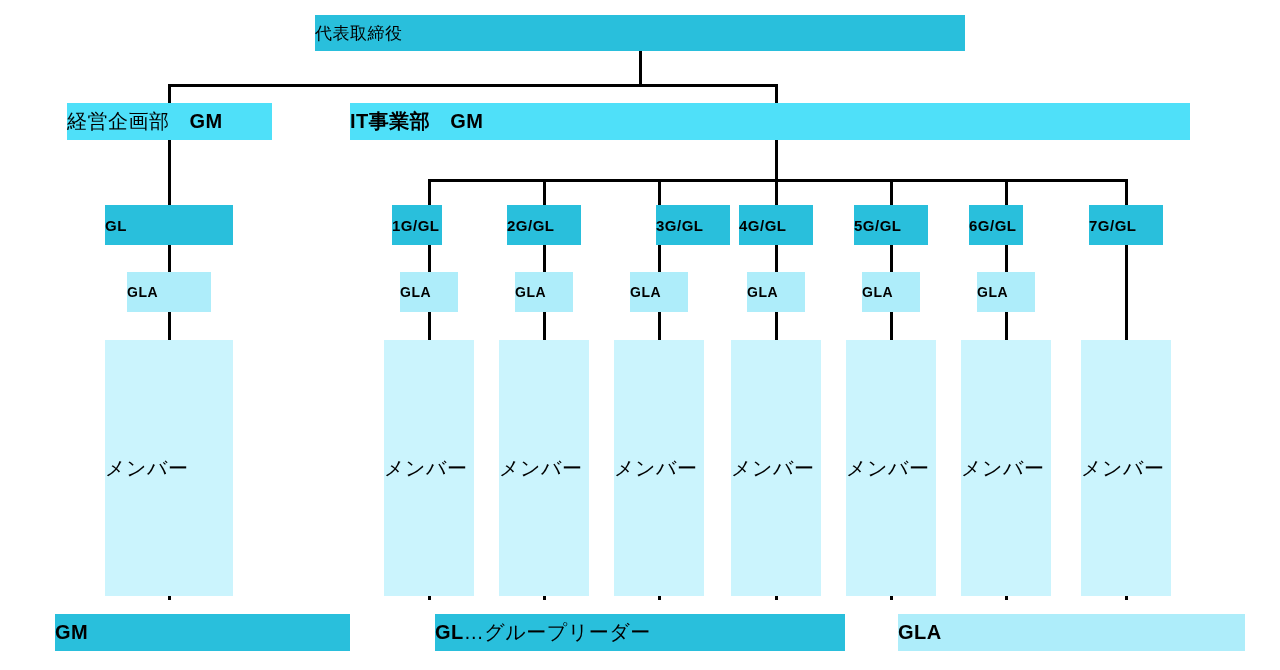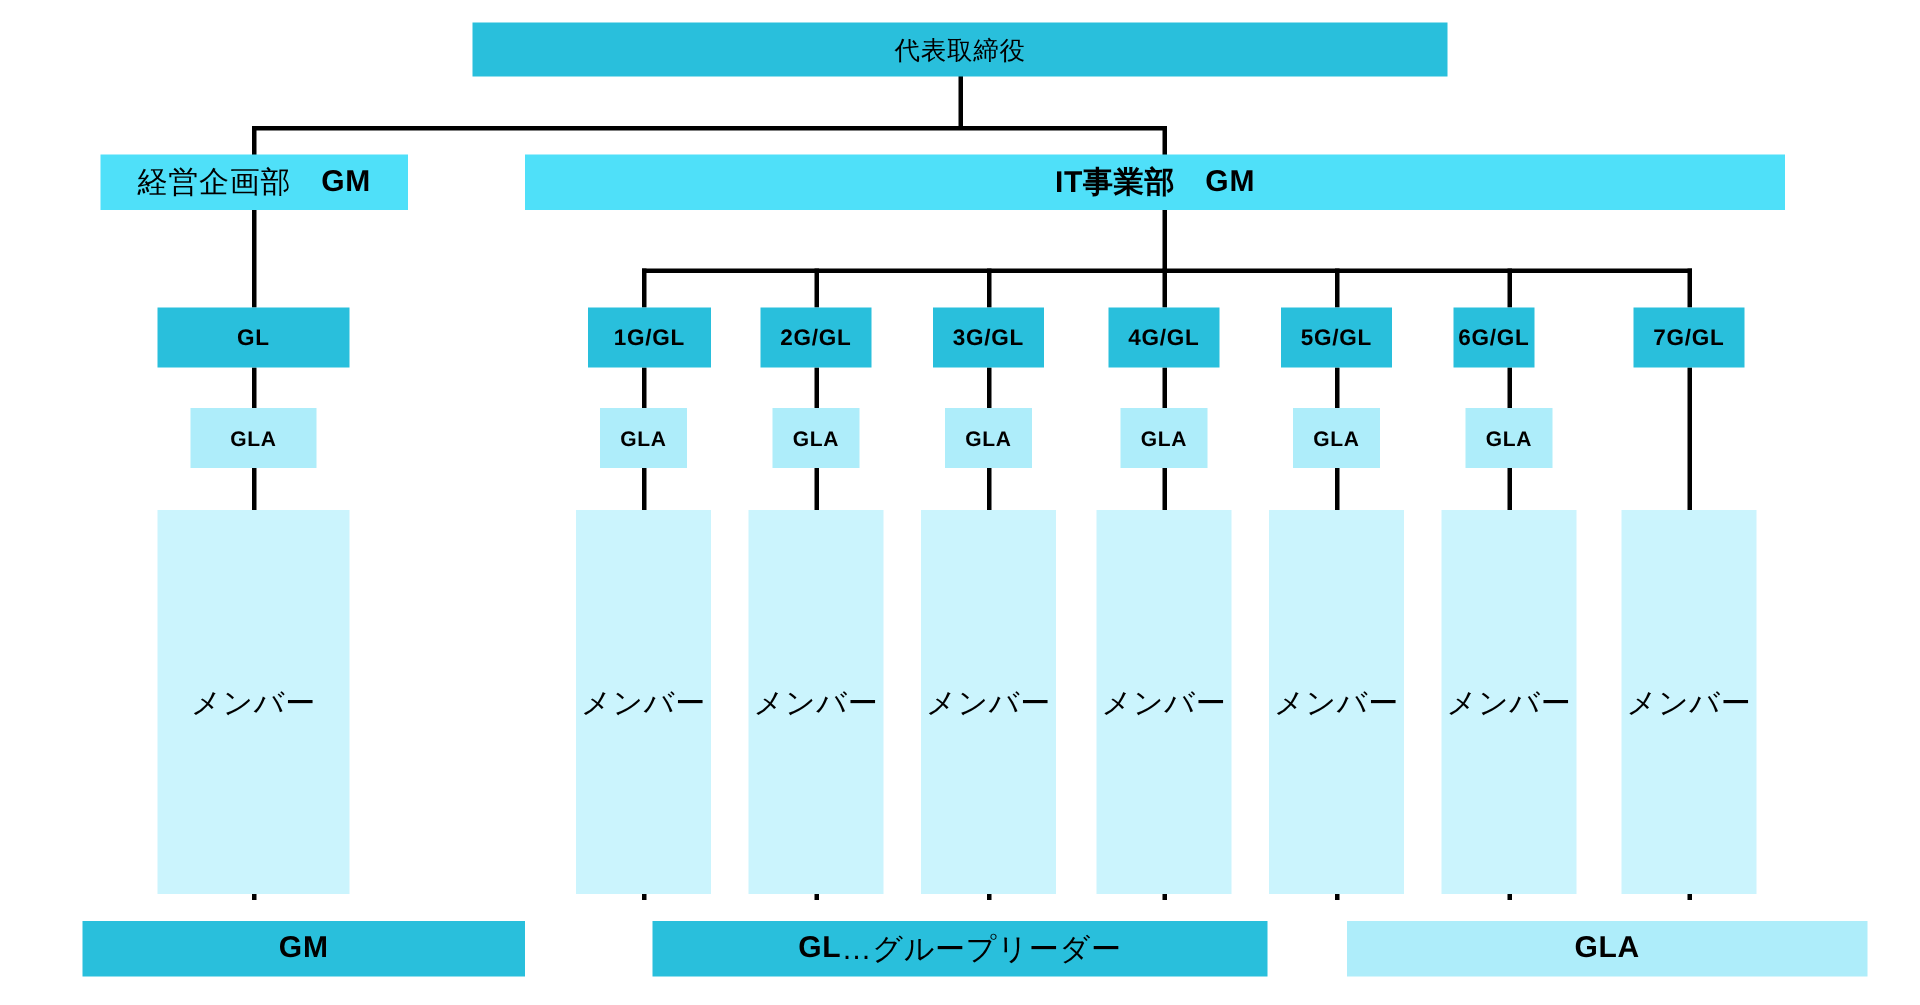--- a/index.html
+++ b/index.html
@@ -6,21 +6,21 @@
   html,body { background:#ffffff; }
   body {
     width:1280px; height:670px; overflow:hidden;
     font-family:"Liberation Sans","DejaVu Sans",sans-serif;
     color:#000;
   }
   .stage { position:relative; width:1280px; height:670px; }
   .ln { position:absolute; background:#000; z-index:0; }
   .box {
     position:absolute; z-index:1;
-    display:flex; align-items:center; justify-content:center;
+    display:flex; align-items:center; 
     text-align:center; letter-spacing:0.5px;
   }
   .dark  { background:var(--dark-cyan,  #29BFDC); }
   .mid   { background:var(--light-cyan, #4FE0F9); }
   .pale  { background:var(--pale-cyan-gla, #AEEDFA); }
   .paler { background:var(--pale-cyan-member, #CBF4FD); }
   .b { font-weight:bold; }
   .gap { margin-left:20px; }
   .fs17 { font-size:17px; }
   .fs16 { font-size:20px; }
@@ -100,41 +100,41 @@
   <div class="box dark b fs15" style="left:105px;top:205px;width:128px;height:40px">
     <span>GL</span>
   </div>
   <div class="box pale b fs14" style="left:127px;top:272px;width:84px;height:40px">
     <span>GLA</span>
   </div>
   <div class="box paler fs16" style="left:105px;top:340px;width:128px;height:256px">
     <span>メンバー</span>
   </div>
 
-  <div class="box dark b fs15" style="left:392px;top:205px;width:82px;height:40px">
+  <div class="box dark b fs15" style="left:392px;top:205px;width:50px;height:40px">
     <span>1G/GL</span>
   </div>
   <div class="box pale b fs14" style="left:400px;top:272px;width:58px;height:40px">
     <span>GLA</span>
   </div>
   <div class="box paler fs16" style="left:384px;top:340px;width:90px;height:256px">
     <span>メンバー</span>
   </div>
 
   <div class="box dark b fs15" style="left:507px;top:205px;width:74px;height:40px">
     <span>2G/GL</span>
   </div>
   <div class="box pale b fs14" style="left:515px;top:272px;width:58px;height:40px">
     <span>GLA</span>
   </div>
   <div class="box paler fs16" style="left:499px;top:340px;width:90px;height:256px">
     <span>メンバー</span>
   </div>
 
-  <div class="box dark b fs15" style="left:622px;top:205px;width:74px;height:40px">
+  <div class="box dark b fs15" style="left:656px;top:205px;width:74px;height:40px">
     <span>3G/GL</span>
   </div>
   <div class="box pale b fs14" style="left:630px;top:272px;width:58px;height:40px">
     <span>GLA</span>
   </div>
   <div class="box paler fs16" style="left:614px;top:340px;width:90px;height:256px">
     <span>メンバー</span>
   </div>
 
   <div class="box dark b fs15" style="left:739px;top:205px;width:74px;height:40px">

